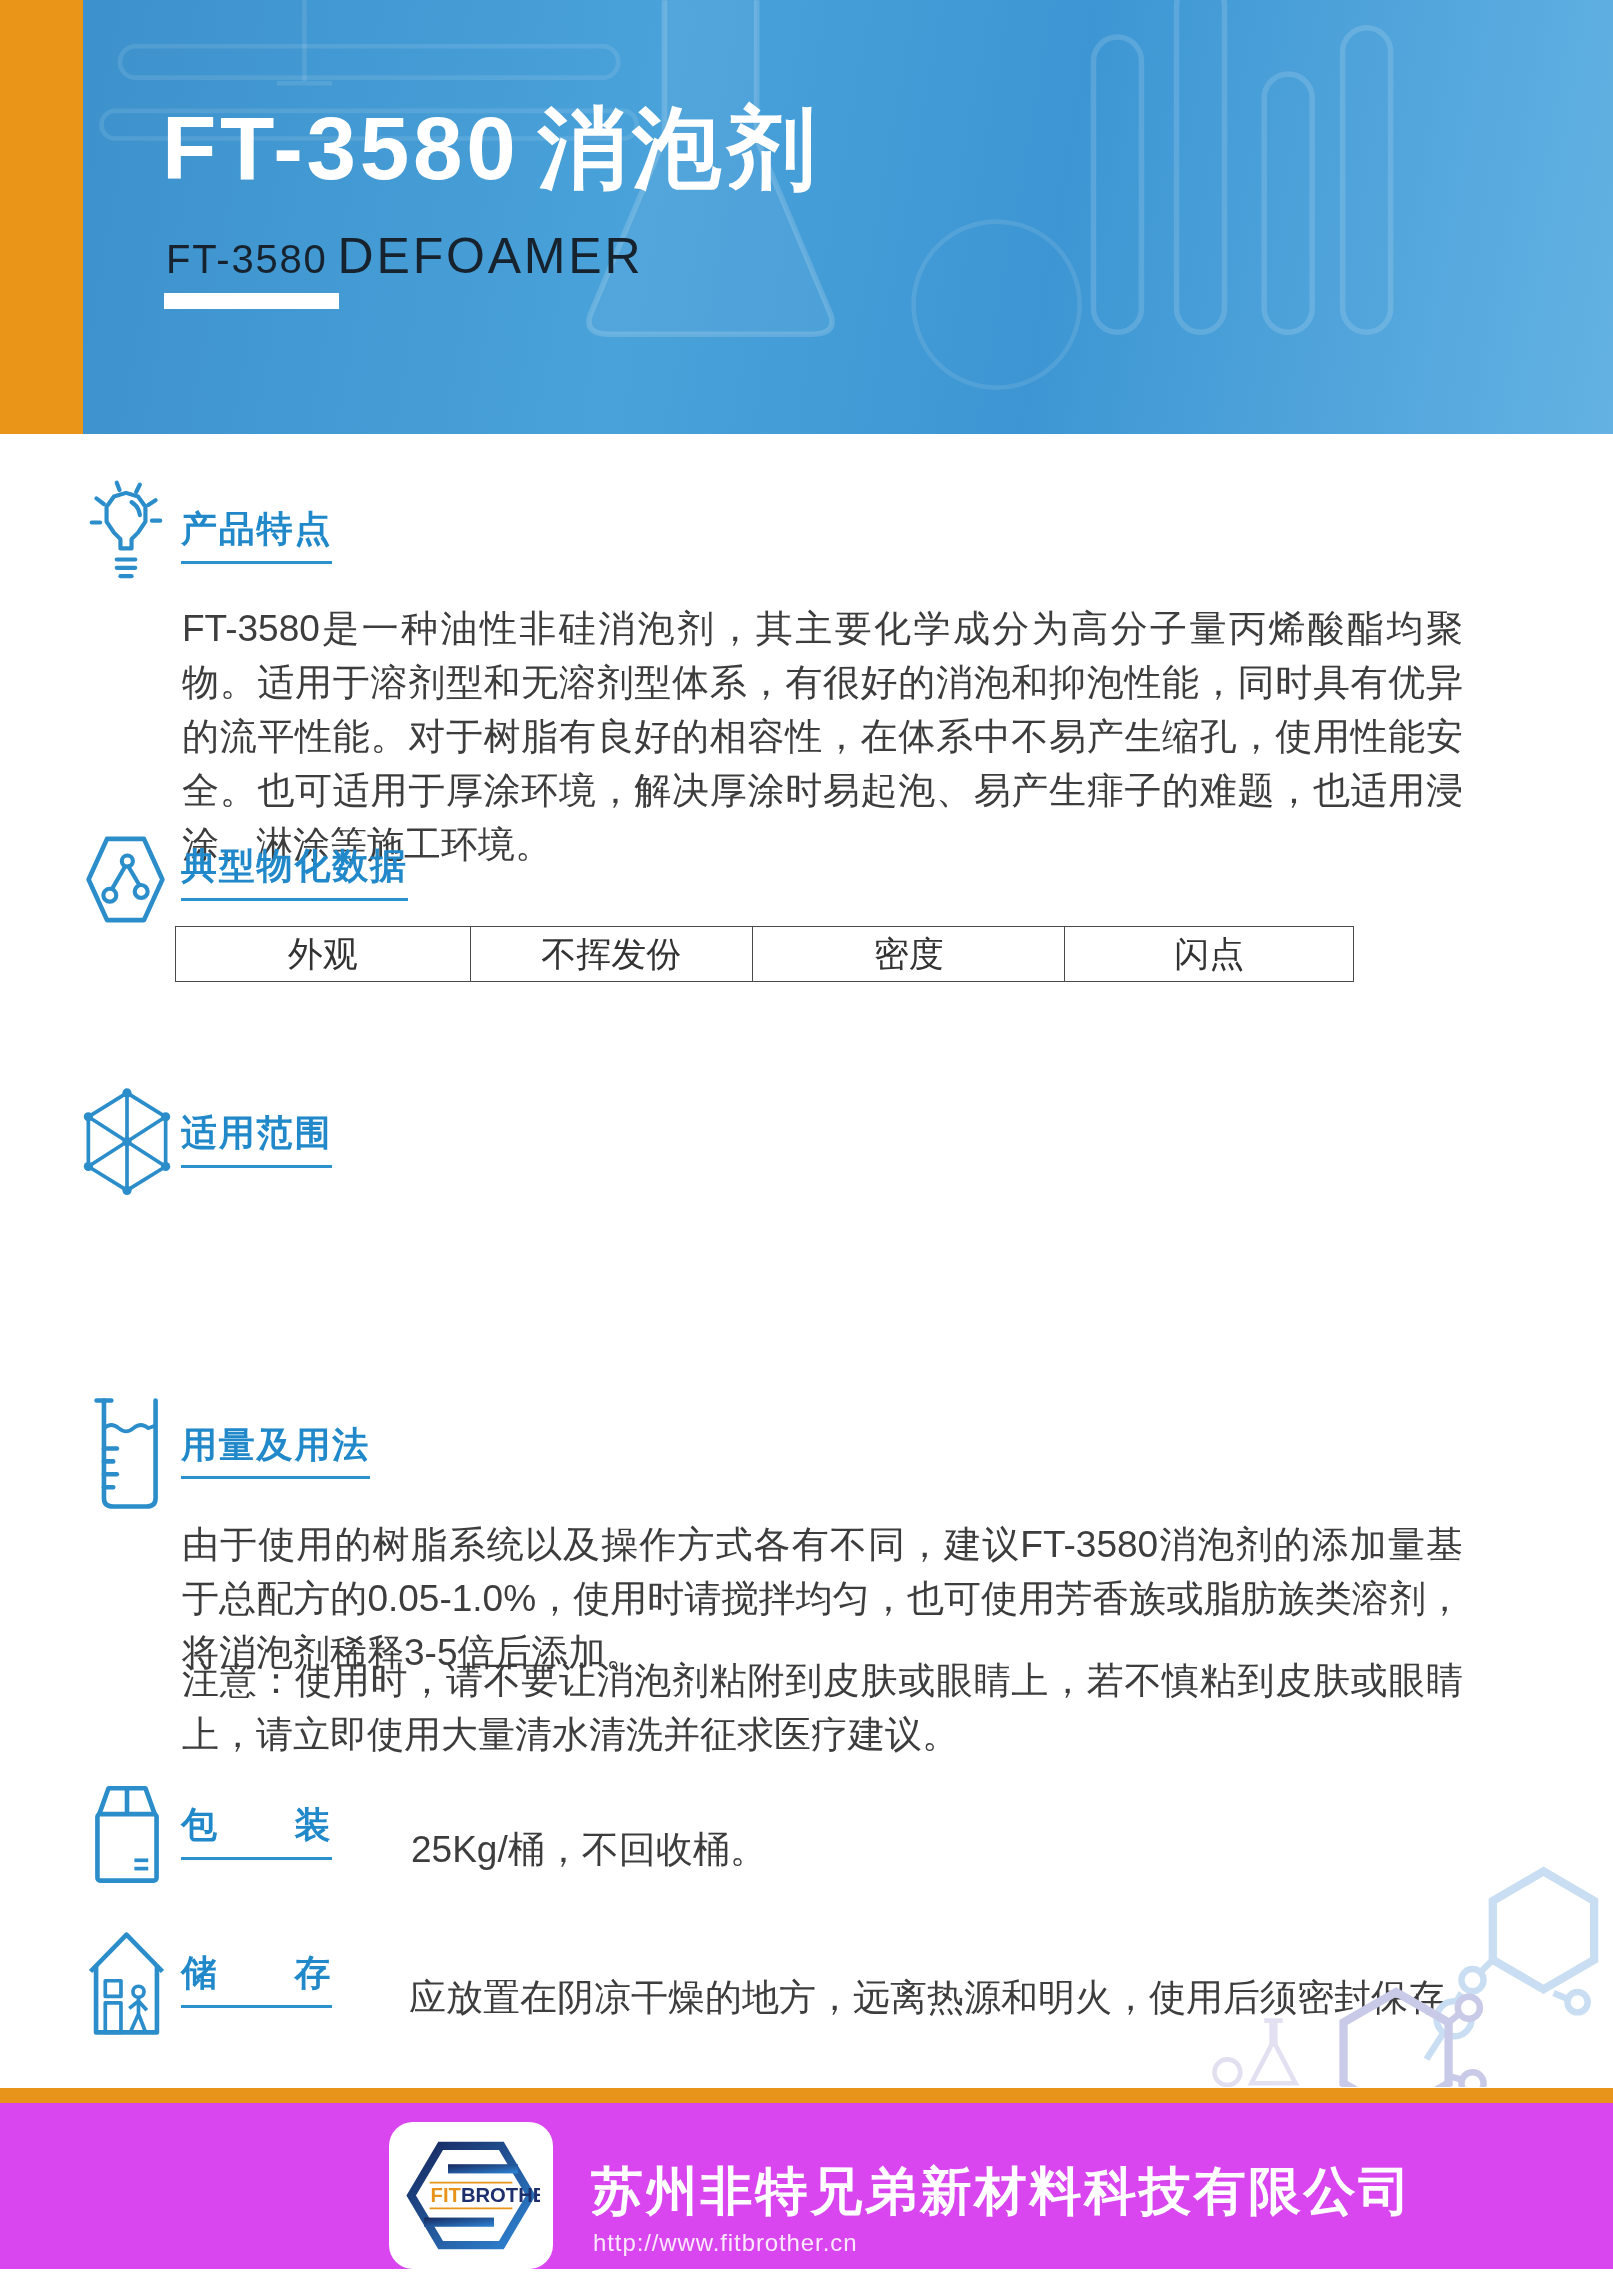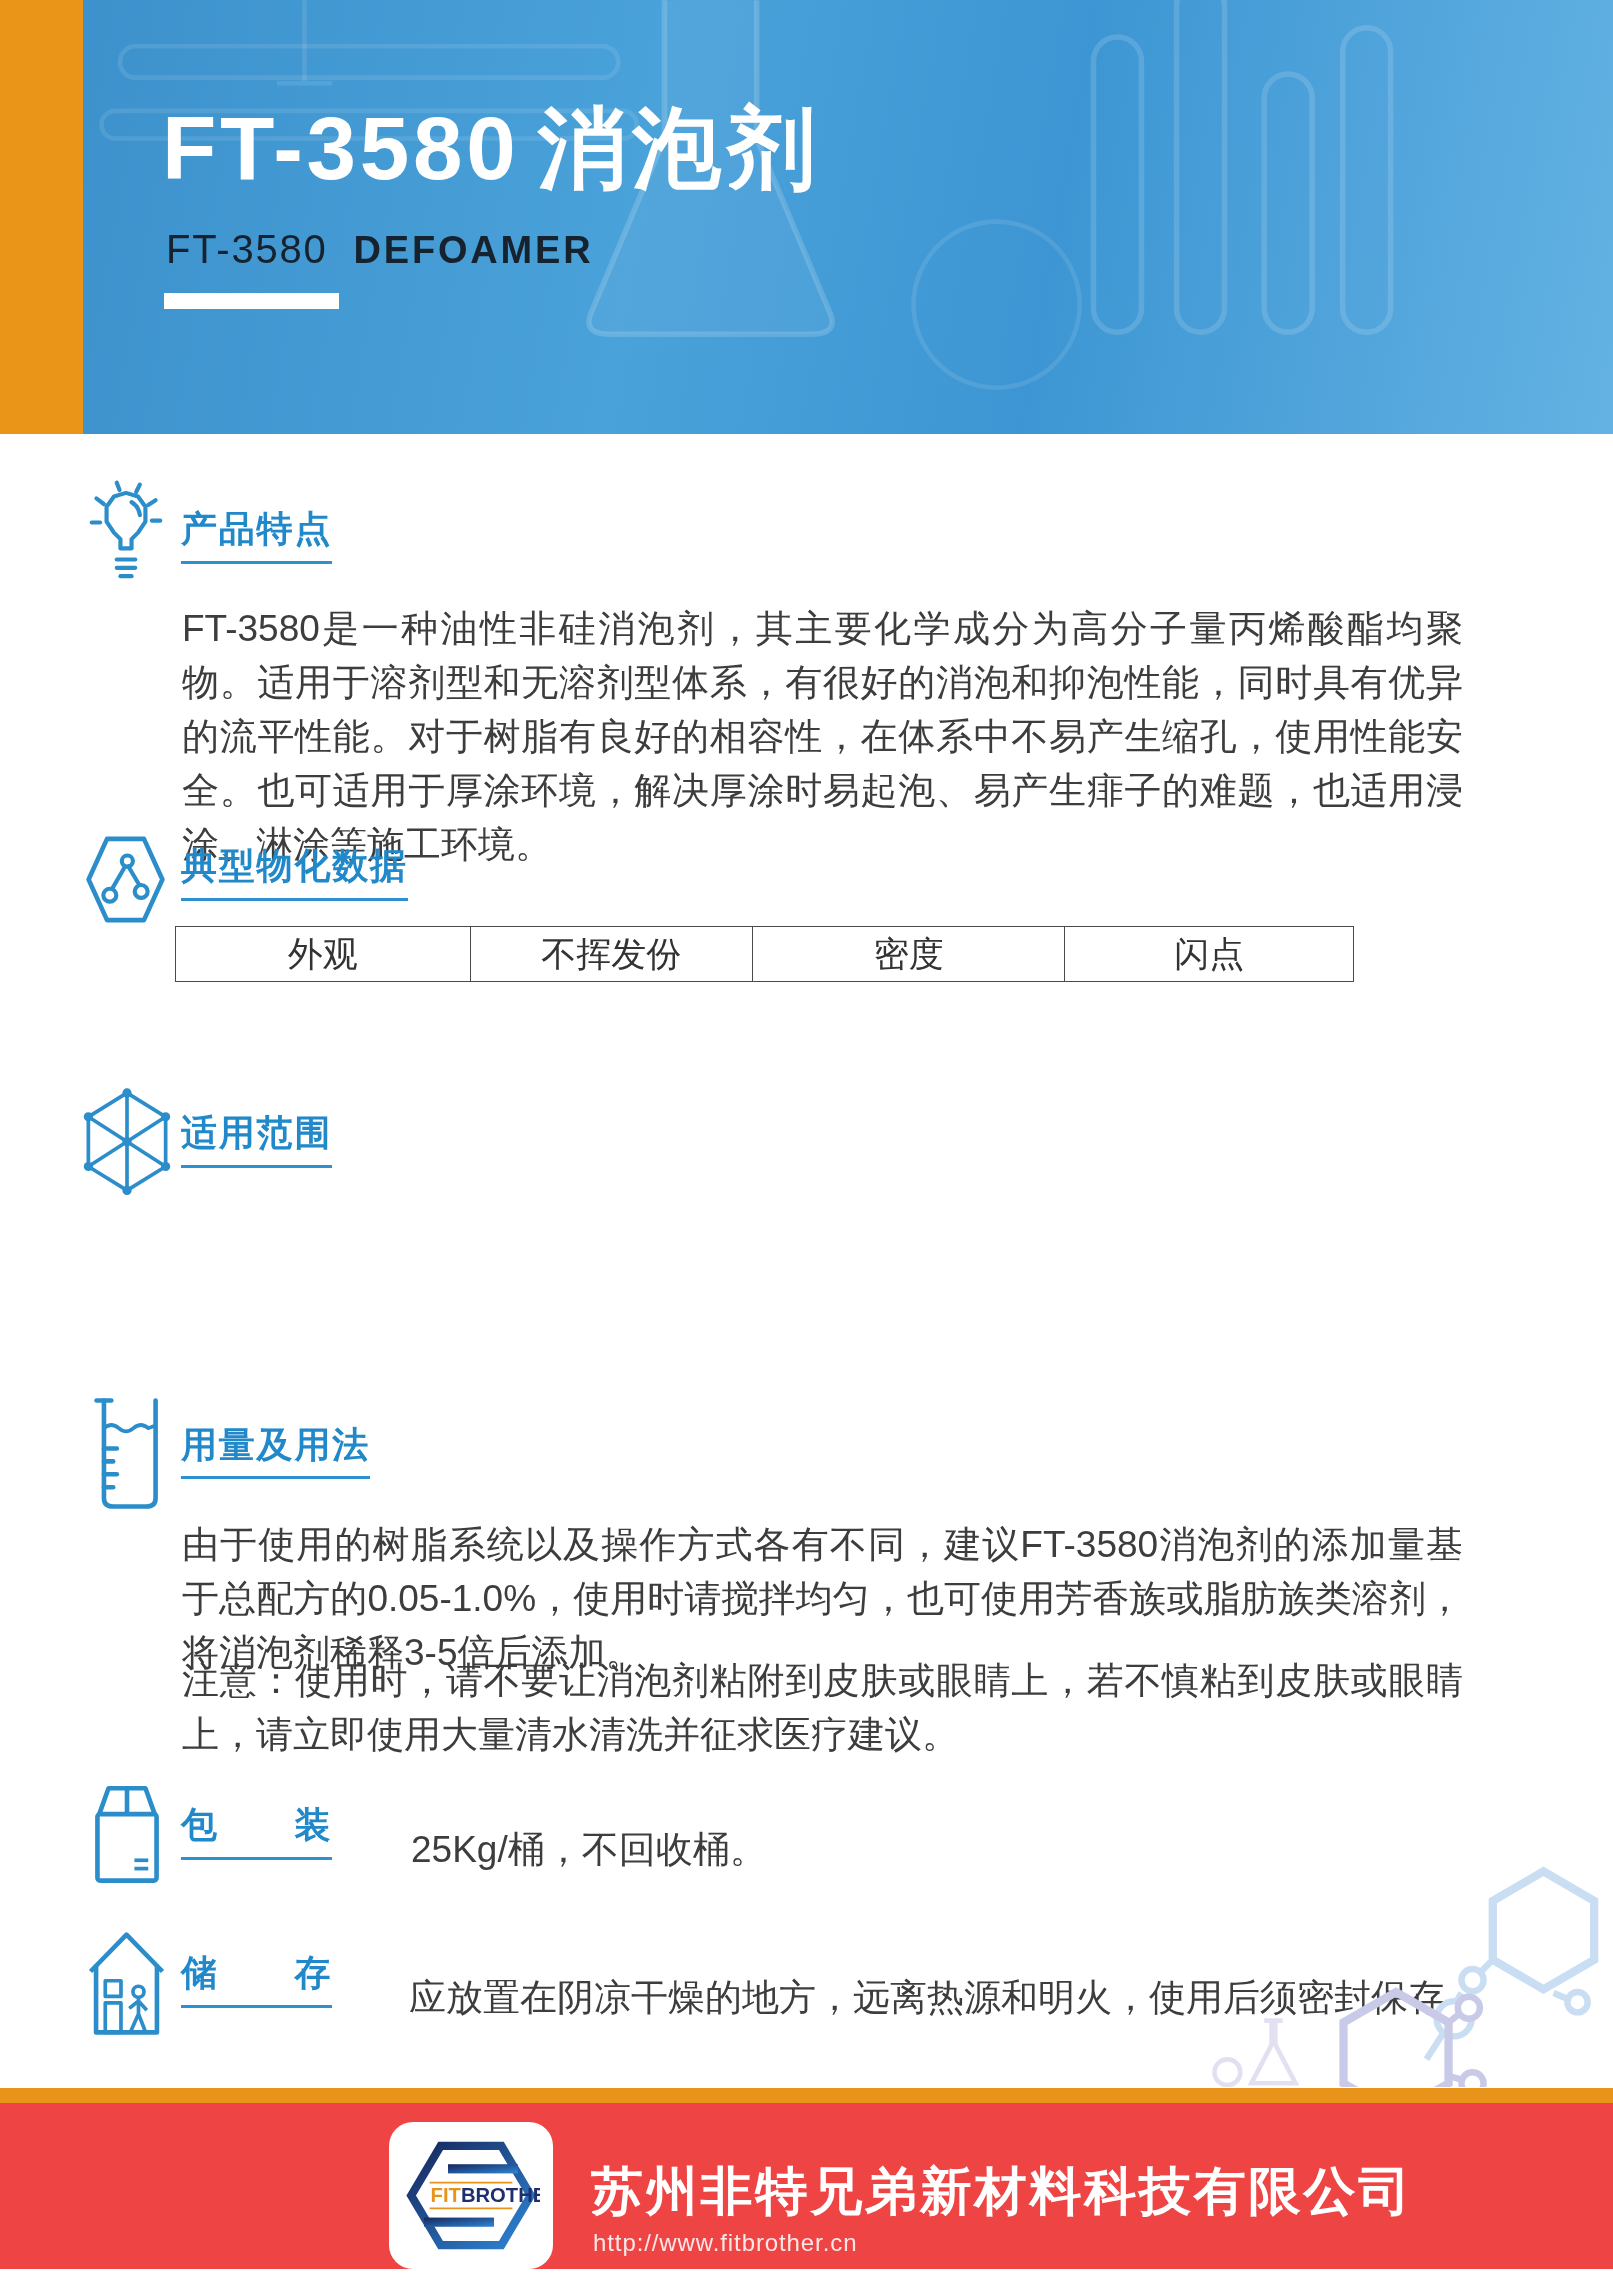--- a/index.html
+++ b/index.html
@@ -13,21 +13,21 @@
     background:linear-gradient(100deg,#3b8fca 0%,#4aa2da 40%,#3d96d3 65%,#63b2e3 100%);
     overflow:hidden;
   }
   .header-decor{position:absolute;left:0;top:0;}
   .orange-stripe{position:absolute;left:0;top:0;width:83px;height:434px;background:#ea9517;}
   .title-row{position:absolute;left:162px;top:89px;white-space:nowrap;color:#ffffff;}
   .title-model{font-size:89px;font-weight:600;letter-spacing:3.7px;}
   .title-cn{font-size:89px;font-weight:800;margin-left:18.5px;letter-spacing:5.5px;margin-top:34px;}
   .subtitle-row{position:absolute;left:166px;top:227px;display:flex;align-items:baseline;color:#16222e;}
   .subtitle-model{font-size:40px;font-weight:400;letter-spacing:1.8px;}
-  .subtitle-en{font-size:38px;font-weight:700;margin-left:26px;letter-spacing:2.8px;}
+  .subtitle-en{font-size:50px;font-weight:400;margin-left:10px;letter-spacing:2.8px;}
   .white-bar{position:absolute;left:164px;top:293px;width:175px;height:15.7px;background:#ffffff;}
   
   .sec{position:absolute;left:83px;}
   .sec .icon{position:absolute;left:0;top:0;}
   .sec .title{
     position:absolute;left:98px;white-space:nowrap;
     font-size:36px;font-weight:700;color:#2189c9;letter-spacing:1.8px;
     padding-bottom:12px;border-bottom:3.7px solid #2d91cf;line-height:1.1;
   }
   .para{
@@ -42,21 +42,21 @@
   }
   .data-table th,.data-table td{
     border:1.8px solid #4a4a4a;text-align:center;vertical-align:middle;
     font-size:35px;color:#333333;font-weight:400;
   }
   .data-table th{height:52px;}
   .data-table td{height:88px;}
   
   .molecule-decor{position:absolute;right:0;top:1864px;}
   .orange-bar{position:absolute;left:0;top:2088px;width:1613px;height:15.7px;background:#e8941a;}
-  .footer{position:absolute;left:0;top:2103px;width:1613px;height:166px;background:#ef4444;}
+  .footer{position:absolute;left:0;top:2103px;width:1613px;height:166px;background:#d946ef;}
   .logo-card{
     position:absolute;left:389px;top:18.5px;width:164px;height:147px;
     background:#ffffff;border-radius:24px;display:flex;align-items:center;justify-content:center;
   }
   .logo-text-fit{fill:#e8941a;font-family:"Liberation Sans",sans-serif;font-weight:700;font-size:22px;}
   .logo-text-brother{fill:#1e2f6e;font-family:"Liberation Sans",sans-serif;font-weight:700;font-size:22px;}
   .company-name{
     position:absolute;left:591px;top:54px;color:#ffffff;
     font-size:52px;font-weight:700;letter-spacing:2.8px;white-space:nowrap;
   }

